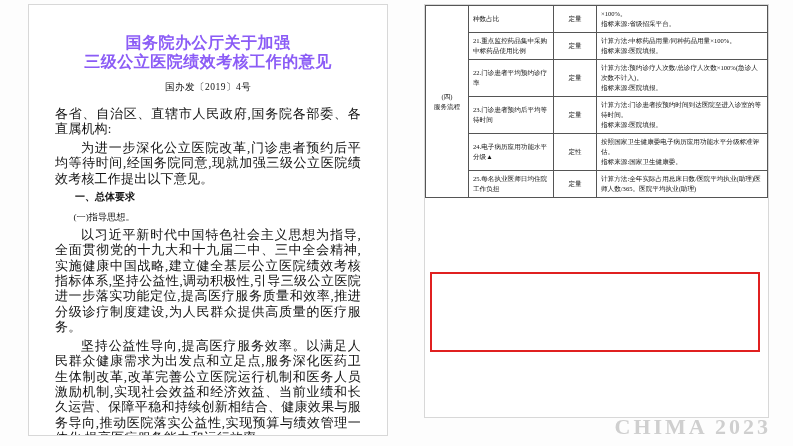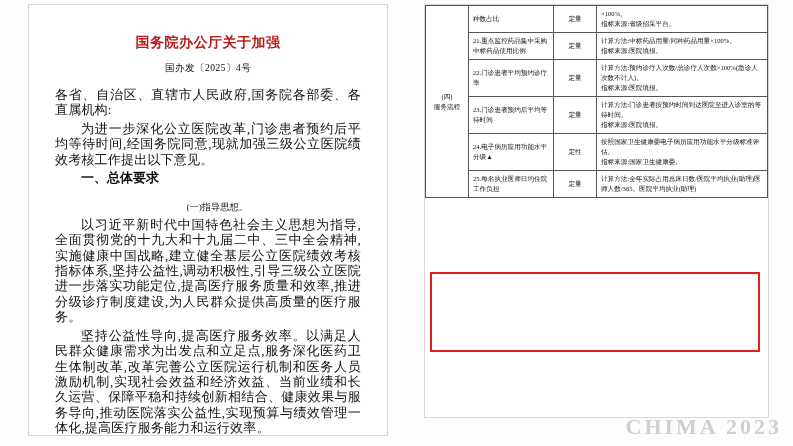--- a/index.html
+++ b/index.html
@@ -33,23 +33,23 @@
     overflow: hidden;
   }
   .doc-inner {
     padding: 14px 26px 0 26px;
     box-sizing: border-box;
   }
   .doc-title {
     text-align: center;
     font-family: "Liberation Serif", serif;
     font-weight: bold;
-    font-size: 14px;
+    font-size: 16px;
     line-height: 19px;
-    color: #b91c1c;
+    color: #8b5cf6;
     letter-spacing: 0.5px;
     margin-top: 14px;
   }
   .doc-docnum {
     text-align: center;
     font-family: "Liberation Serif", serif;
     font-size: 9.5px;
     color: #111;
     margin-top: 10px;
     letter-spacing: 0.5px;
@@ -62,35 +62,34 @@
     font-size: 13px;
     line-height: 15.4px;
     color: #111;
     text-align: justify;
     margin: 0 0 3px 0;
     letter-spacing: 0.2px;
   }
   .indent2 { text-indent: 2em; }
   .doc-h {
     font-family: "Liberation Serif", serif;
-    font-size: 13px;
+    font-size: 10px;
     line-height: 15.4px;
     color: #111;
     font-weight: bold;
     text-indent: 2em;
-    margin: 1px 0 15px 0;
+    margin: 1px 0 6px 0;
   }
   .doc-sub {
     font-family: "Liberation Serif", serif;
     font-size: 9.2px;
     line-height: 15.4px;
     color: #111;
     text-indent: 2em;
     margin: 1px 0;
-    text-align: center;
   }
 
   
   .right-page {
     position: absolute;
     left: 424px;
     top: 4px;
     width: 345px;
     height: 414px;
     background: #ffffff;
@@ -128,40 +127,41 @@
     width: 330px;
     height: 80px;
     border: 2px solid #e02020;
     box-sizing: border-box;
     pointer-events: none;
   }
 
   
   .watermark {
     position: absolute;
-    right: 11px;
+    right: 22px;
     bottom: 6px;
     font-family: "Liberation Serif", serif;
     font-size: 22px;
     letter-spacing: 3px;
     color: #cfcfcf;
     font-weight: bold;
   }
 </style>
 </head>
 <body>
 
 <div class="slide">
 
   <div class="left-page">
     <div class="doc-inner">
       <div class="doc-title">
         <div>国务院办公厅关于加强</div>
+        <div>三级公立医院绩效考核工作的意见</div>
       </div>
-      <div class="doc-docnum">国办发〔2025〕4号</div>
+      <div class="doc-docnum">国办发〔2019〕4号</div>
       <div class="doc-body">
         <p class="doc-p">各省、自治区、直辖市人民政府,国务院各部委、各直属机构:</p>
         <p class="doc-p indent2">为进一步深化公立医院改革,门诊患者预约后平均等待时间,经国务院同意,现就加强三级公立医院绩效考核工作提出以下意见。</p>
         <p class="doc-h">一、总体要求</p>
         <p class="doc-sub">(一)指导思想。</p>
         <p class="doc-p indent2">以习近平新时代中国特色社会主义思想为指导,全面贯彻党的十九大和十九届二中、三中全会精神,实施健康中国战略,建立健全基层公立医院绩效考核指标体系,坚持公益性,调动积极性,引导三级公立医院进一步落实功能定位,提高医疗服务质量和效率,推进分级诊疗制度建设,为人民群众提供高质量的医疗服务。</p>
         <p class="doc-p indent2">坚持公益性导向,提高医疗服务效率。以满足人民群众健康需求为出发点和立足点,服务深化医药卫生体制改革,改革完善公立医院运行机制和医务人员激励机制,实现社会效益和经济效益、当前业绩和长久运营、保障平稳和持续创新相结合、健康效果与服务导向,推动医院落实公益性,实现预算与绩效管理一体化,提高医疗服务能力和运行效率。</p>
       </div>
     </div>
   </div>

